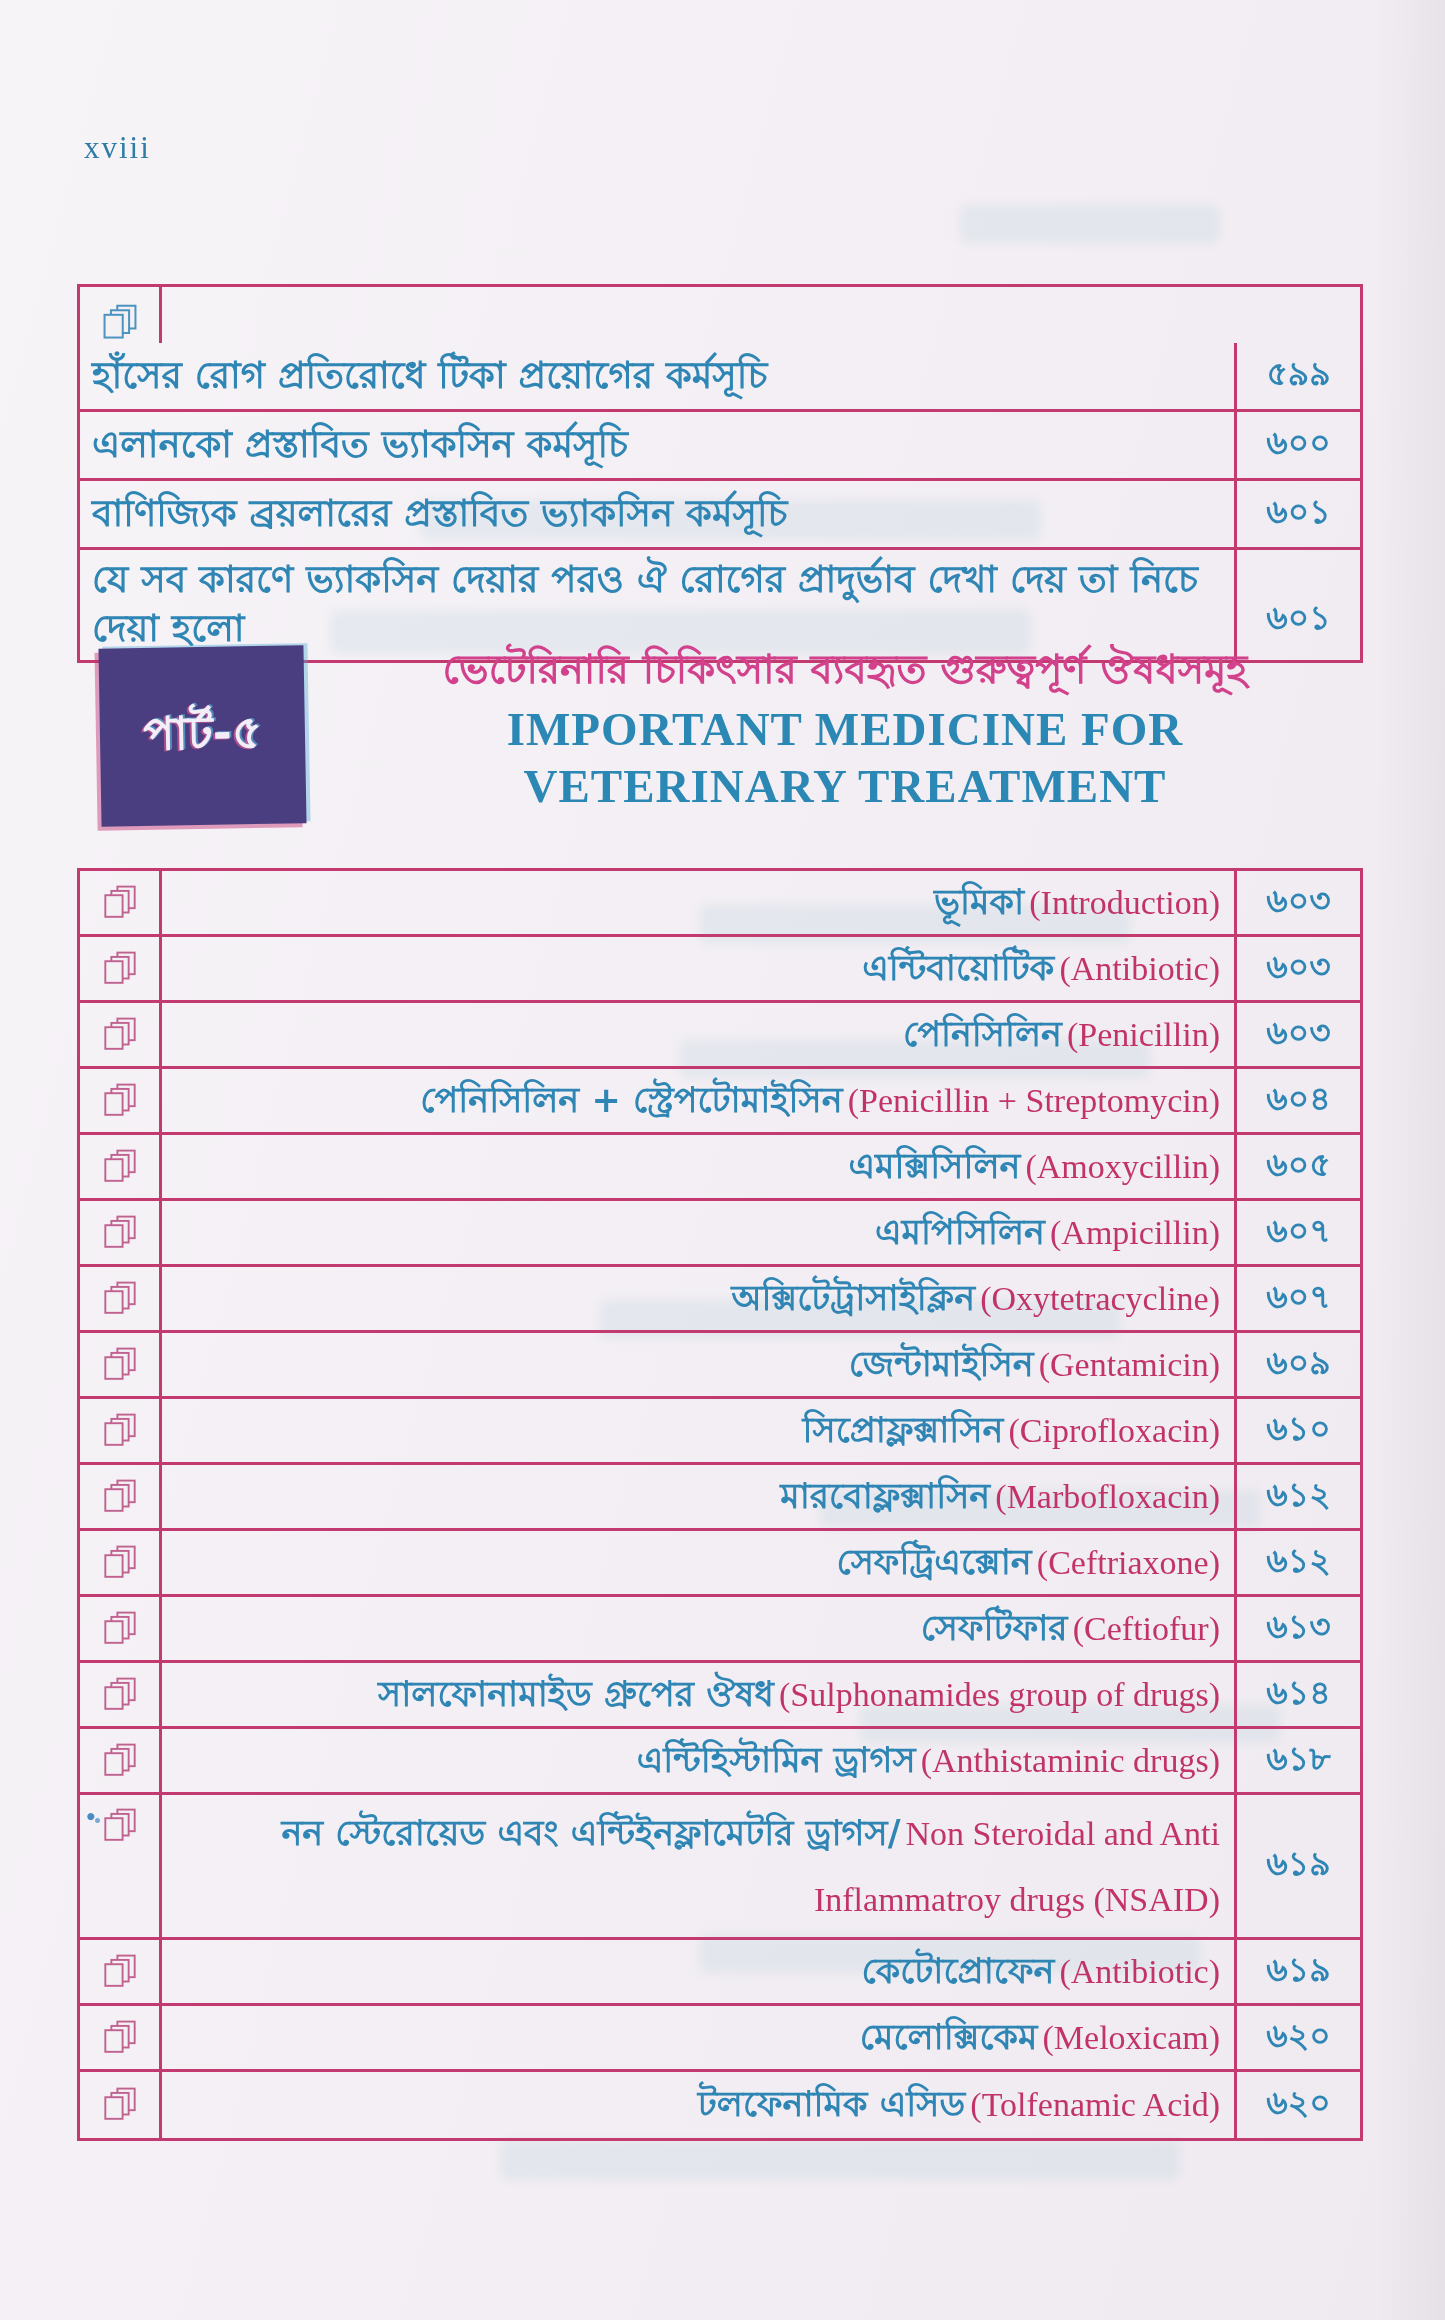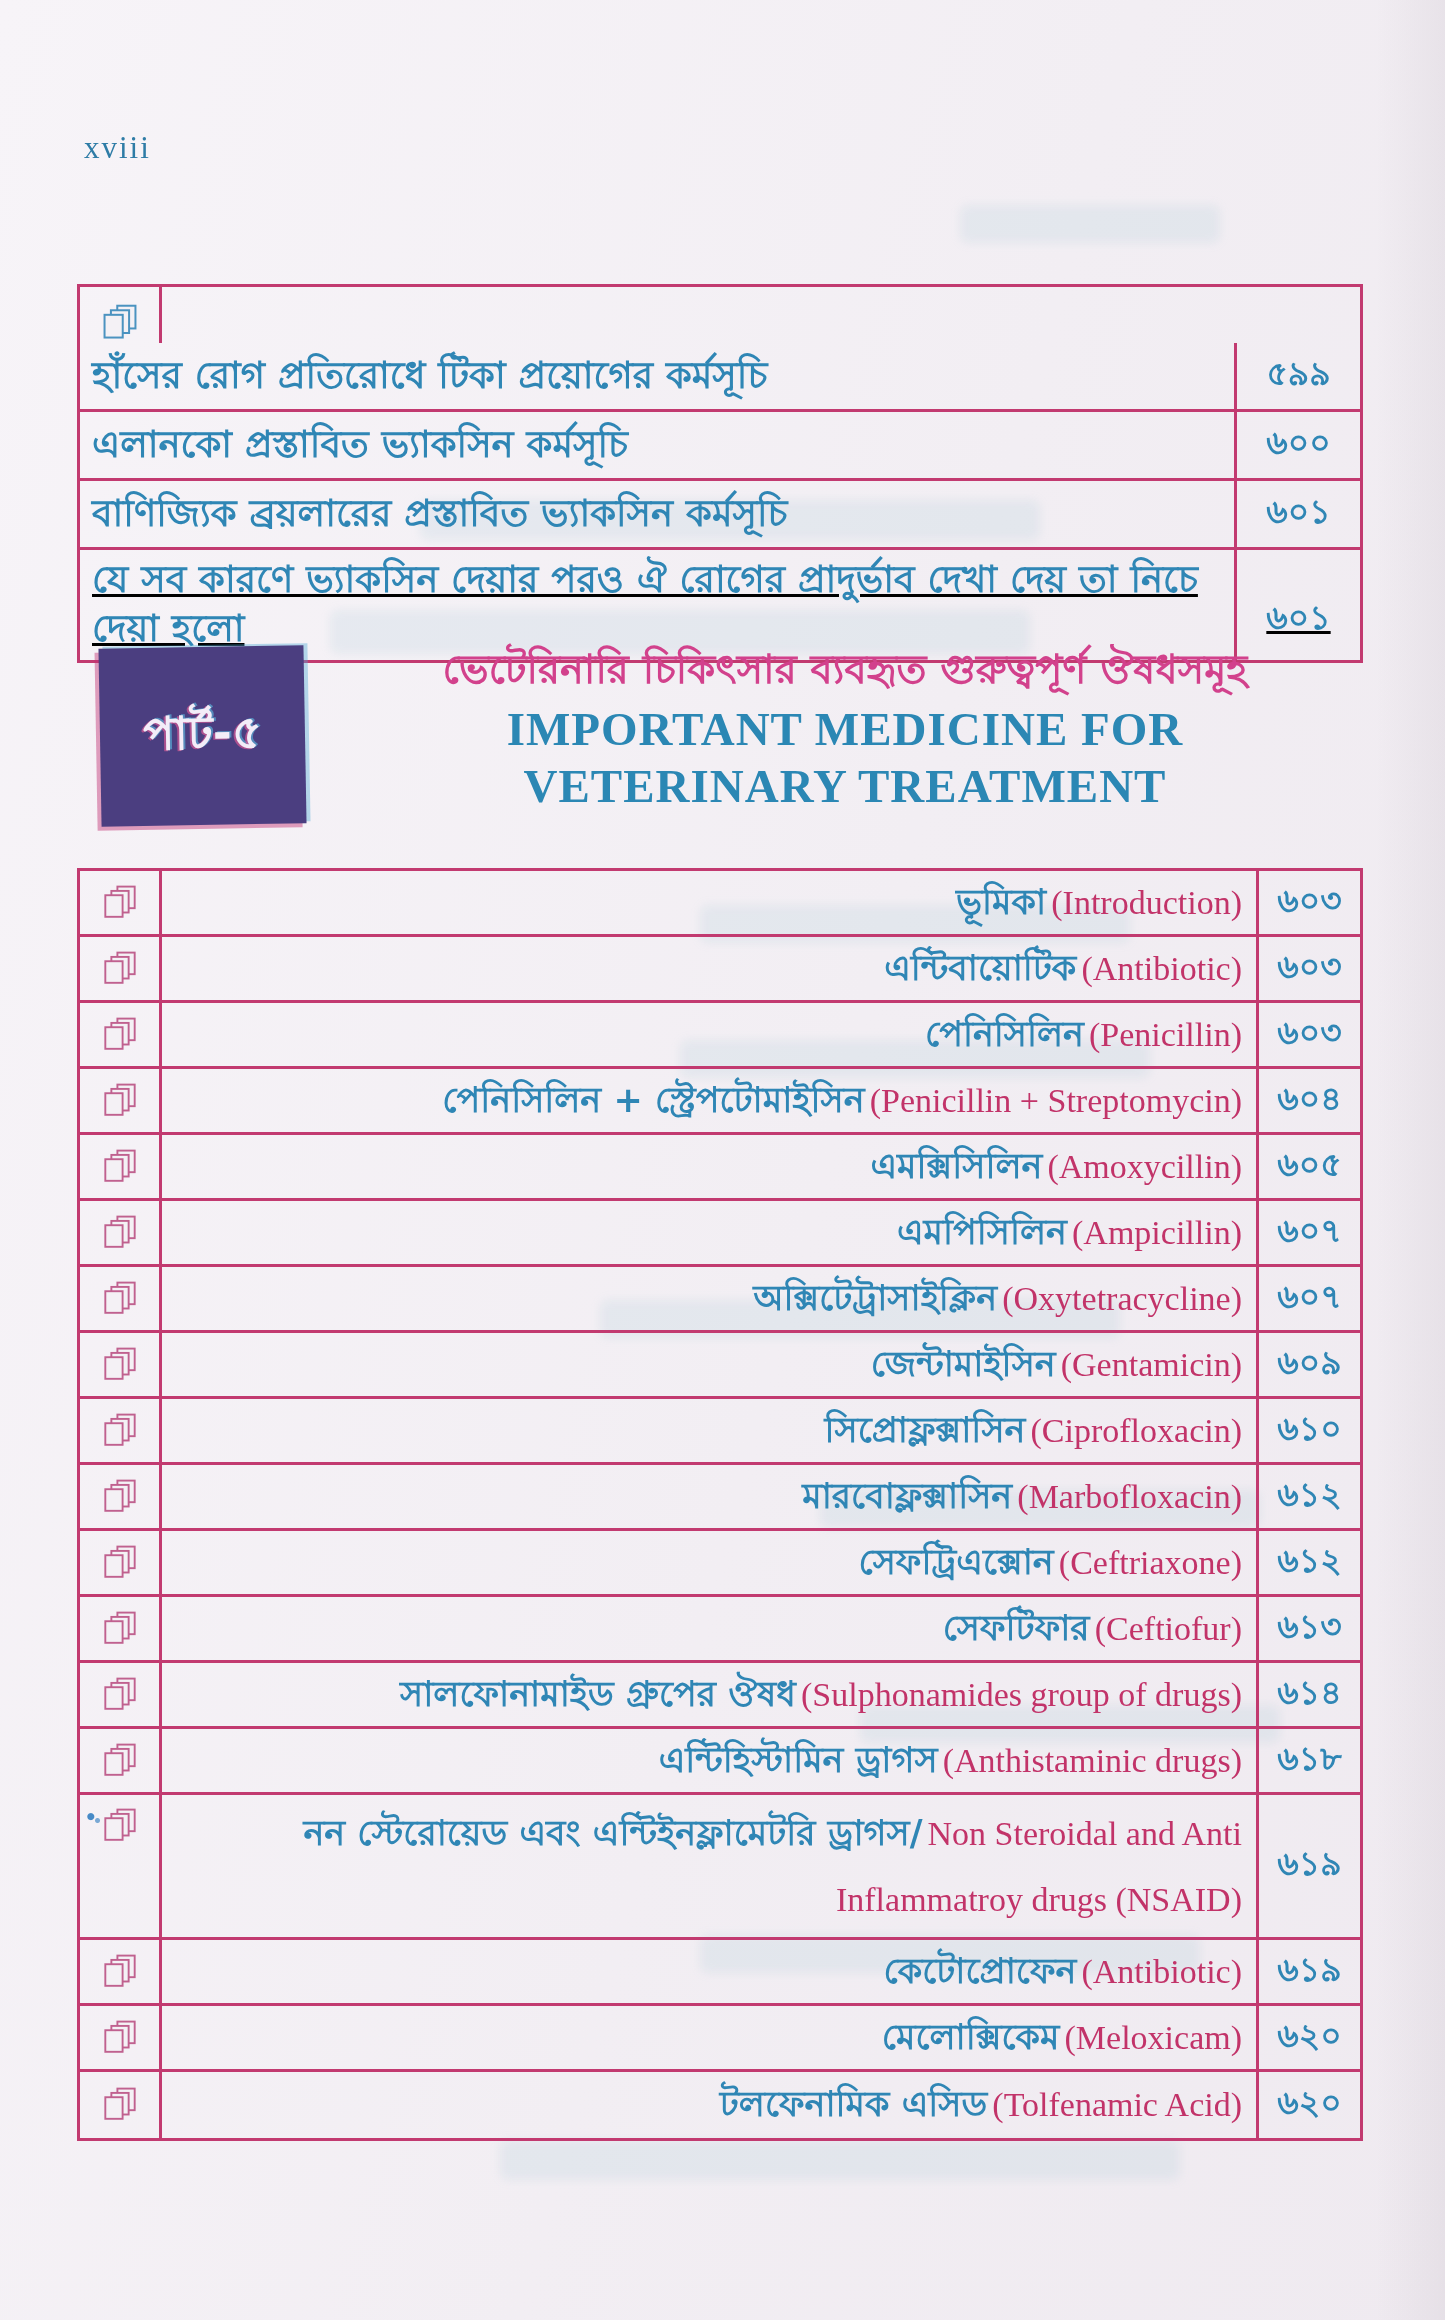--- a/index.html
+++ b/index.html
@@ -30,21 +30,21 @@
   .toc-top{
     position:absolute;left:77px;top:284px;width:1286px;
     border:3px solid #c23a70;box-sizing:border-box;display:flex;flex-direction:column;
   }
   .tt-iconcol{width:82px;flex:none;border-right:3px solid #c23a70;
     display:flex;justify-content:center;align-items:flex-start;padding-top:16px;
     color:#4b93c0;box-sizing:border-box;}
   .tt-rows{flex:1;display:flex;flex-direction:column;min-width:0;}
   .tt-row{display:flex;border-bottom:3px solid #c23a70;height:69px;box-sizing:border-box;}
   .tt-row:nth-child(4){height:110px;}
-  .tt-row:last-child{border-bottom:none;text-decoration:underline;}
+  .tt-row:last-child{border-bottom:none;}
   .tt-title{flex:1;display:flex;align-items:center;padding:0 18px 0 12px;
     font-size:37px;font-weight:600;color:#2f86b5;line-height:1.32;min-width:0;}
   .tt-page{width:126px;flex:none;border-left:3px solid #c23a70;
     display:flex;align-items:center;justify-content:center;
     font-size:33px;font-weight:600;color:#2f86b5;box-sizing:border-box;}
   .tt-row:nth-child(4) .tt-page{align-items:flex-end;padding-bottom:12px;}
 
   
   .part-box{
     position:absolute;left:100px;top:647px;width:205px;height:178px;
@@ -71,21 +71,21 @@
   .m-icon{width:82px;flex:none;border-right:3px solid #c23a70;
     display:flex;justify-content:center;align-items:center;color:#c0618f;
     position:relative;box-sizing:border-box;}
   .m-row.tall .m-icon{align-items:flex-start;padding-top:12px;}
   .m-title{flex:1;display:flex;align-items:center;padding:0 14px 0 26px;min-width:0;}
   .m-text{width:100%;line-height:1.35;}
   .m-row.tall .m-text{line-height:1.95;}
   .bn{font-size:35px;font-weight:600;color:#2f86b5;}
   .en{font-family:"Liberation Serif","DejaVu Serif",serif;
     font-size:34px;font-weight:500;color:#c23369;}
-  .m-page{width:104px;flex:none;border-left:3px solid #c23a70;
+  .m-page{width:126px;flex:none;border-left:3px solid #c23a70;
     display:flex;align-items:center;justify-content:center;
     font-size:33px;font-weight:600;color:#2f86b5;box-sizing:border-box;}
   .ink-mark{position:absolute;left:6px;top:16px;width:16px;height:14px;
     background:
       radial-gradient(circle at 30% 40%, rgba(40,120,190,0.85) 0 3px, transparent 4px),
       radial-gradient(circle at 72% 68%, rgba(40,120,190,0.6) 0 2px, transparent 3px);}
   svg{display:block;}
 </style>
 </head>
 <body>

